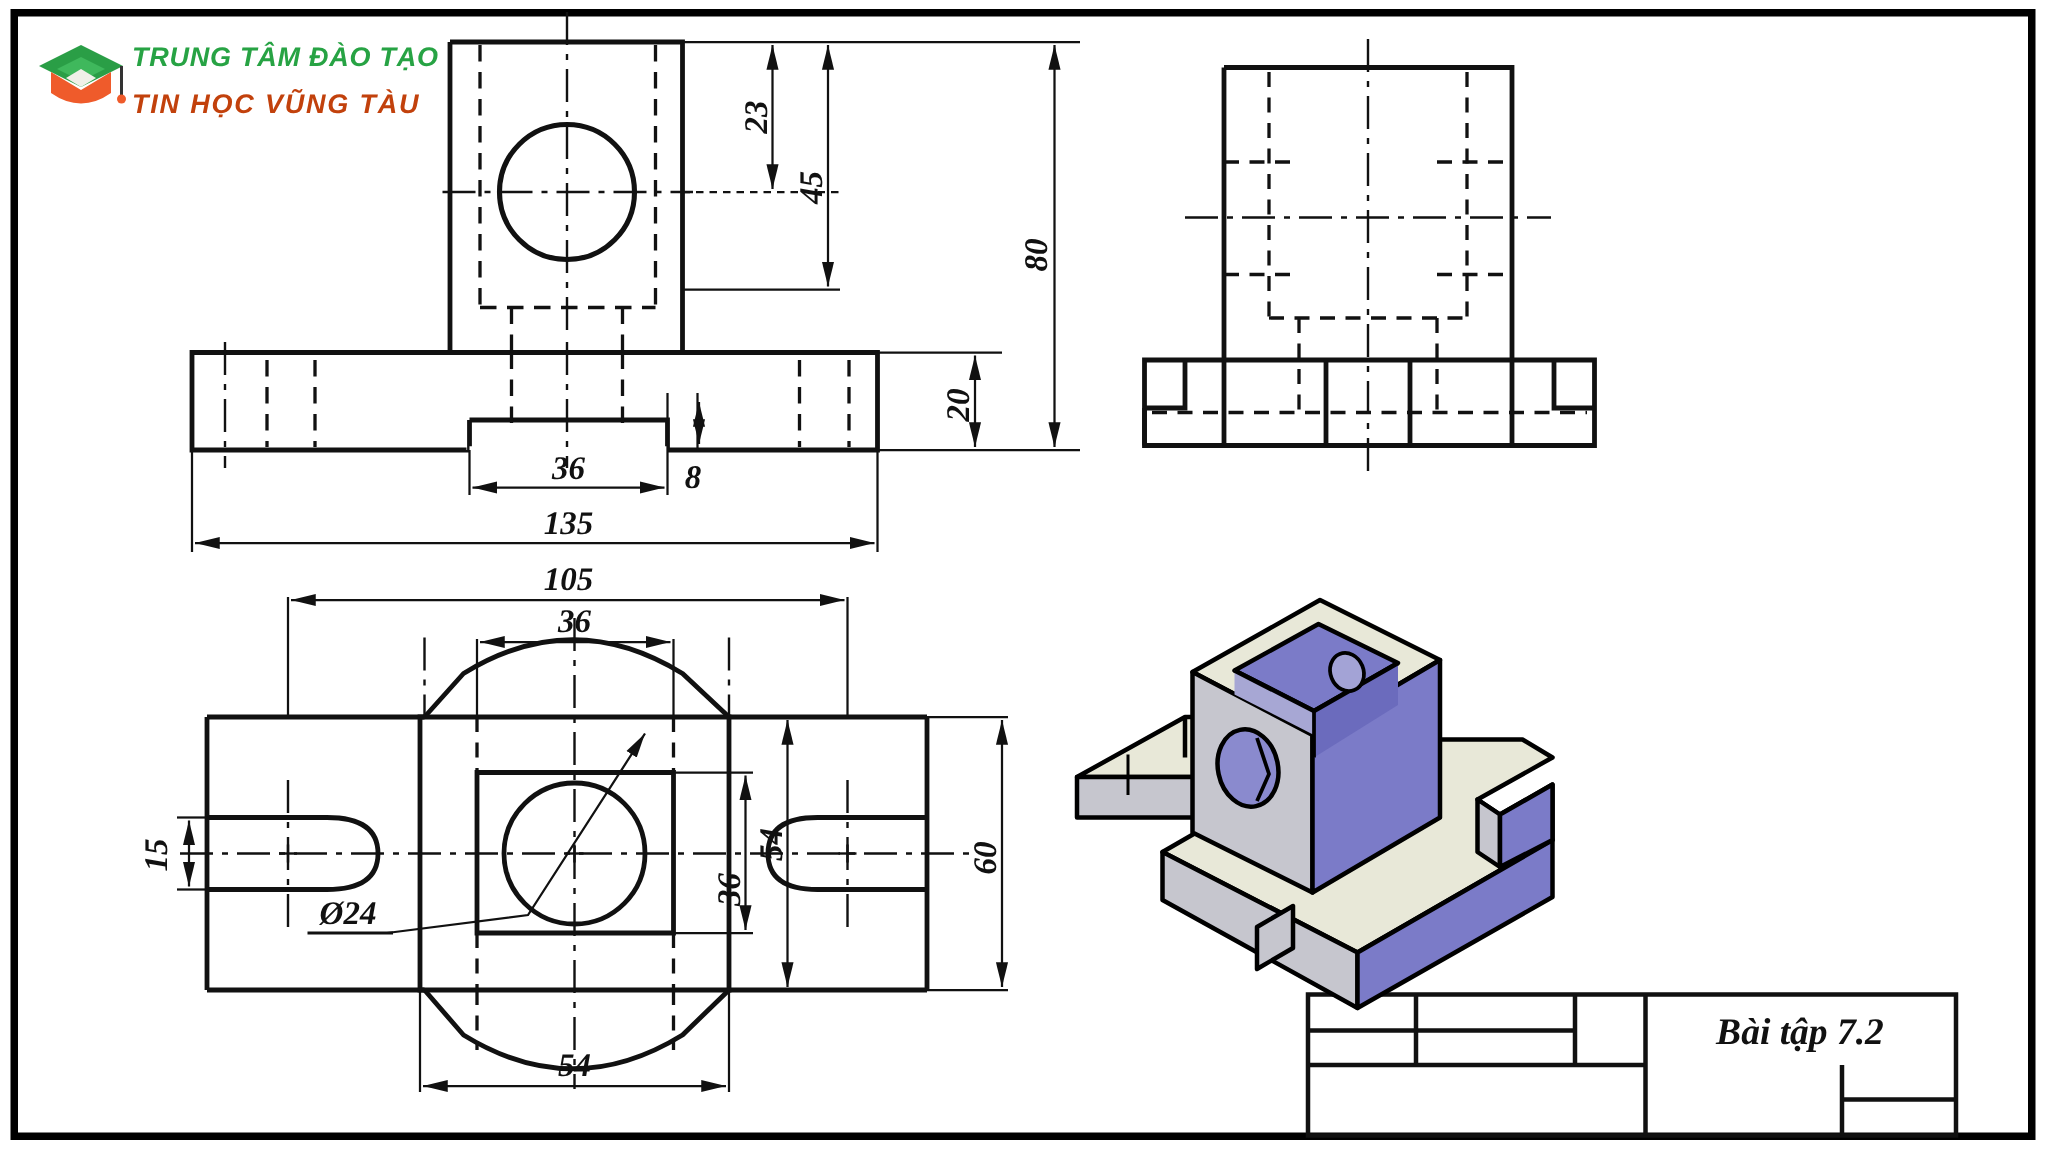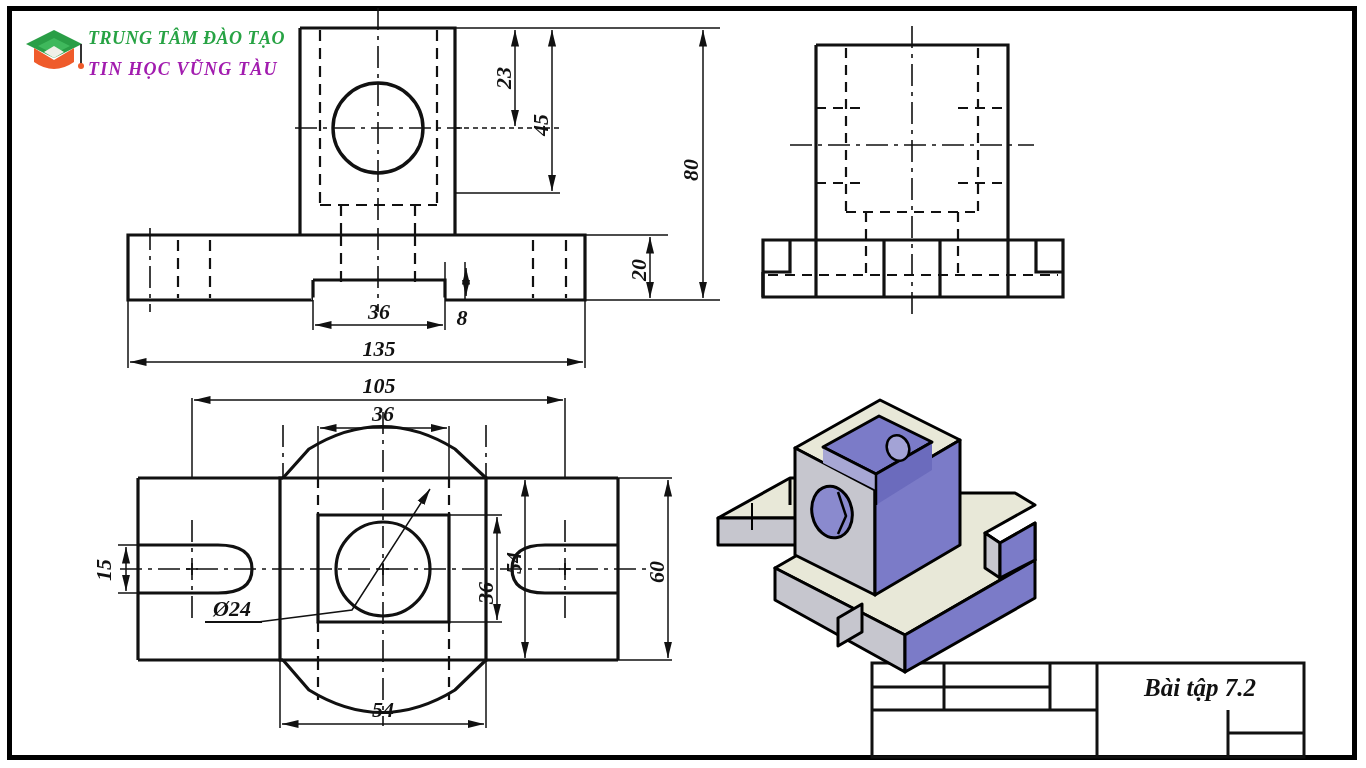--- a/index.html
+++ b/index.html
@@ -38,32 +38,31 @@
     align-items: center;
   }
   #logo-mark {
     width: 60px;
     height: 56px;
     flex: 0 0 60px;
   }
   #logo-text {
     margin-left: 4px;
     line-height: 1.08;
-    font-family: Liberation Serif, serif;
   }
   .logo-line1 {
     color: #27a344;
     font-size: 18px;
     font-weight: bold;
     font-style: italic;
     letter-spacing: 0.5px;
     white-space: nowrap;
   }
   .logo-line2 {
-    color: #a21caf;
+    color: #c2410c;
     font-size: 18px;
     font-weight: bold;
     font-style: italic;
     letter-spacing: 1.2px;
     white-space: nowrap;
     margin-top: 12px;
   }
   svg.draw {
     position: absolute;
     left: 0;

